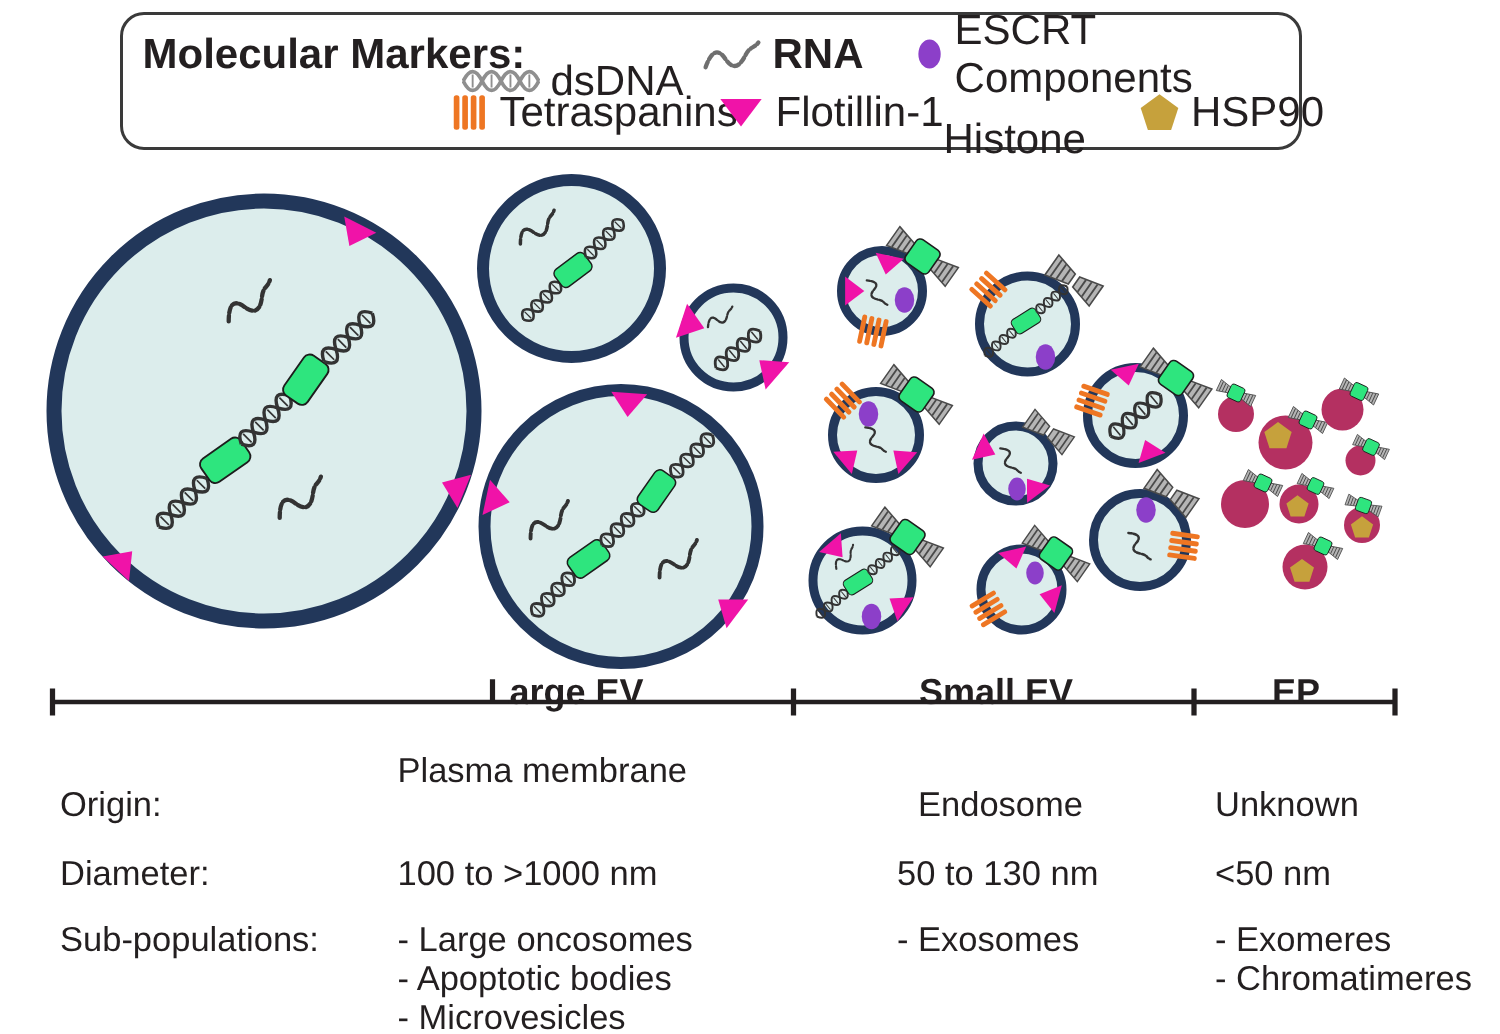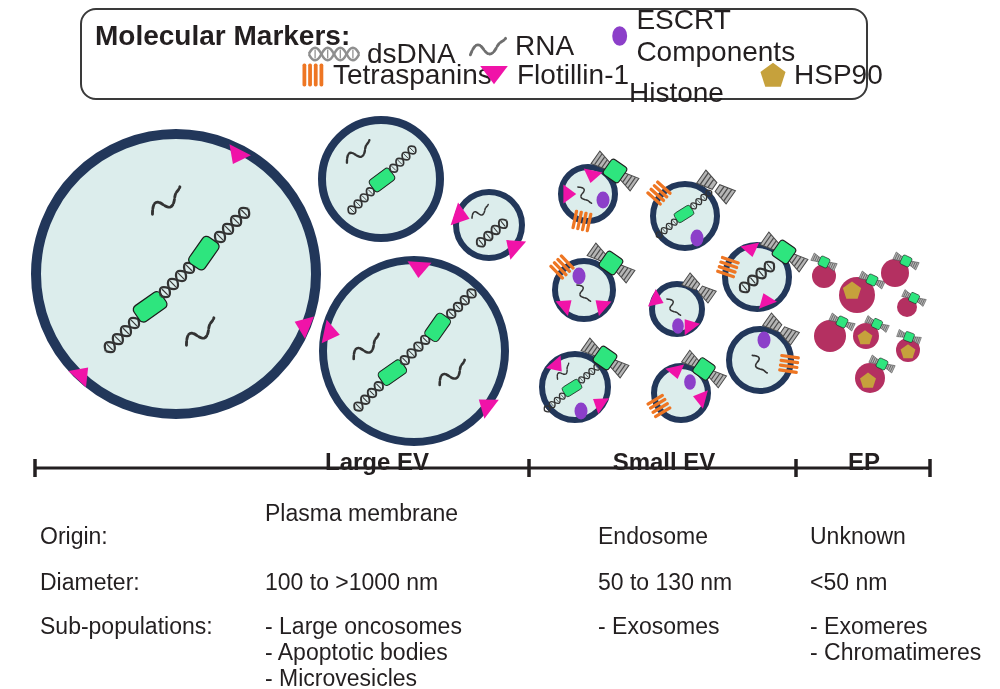--- a/index.html
+++ b/index.html
@@ -250,21 +250,21 @@
 
   <div class="legend-box">
     <div class="legend-item legend-title" style="left:13px;top:11px;">Molecular Markers:</div>
 
     <div class="legend-item" style="left:226px;top:29px;">
       <svg width="52" height="18" viewBox="-26 -9 52 18" class="dna-legend">
           <use href="#helix" transform="scale(1.05)"></use>
         </svg>
       <span>dsDNA</span>
     </div>
-    <div class="legend-item" style="left:386px;top:21px;">
+    <div class="legend-item" style="left:386px;top:11px;font-weight:bold;">
       <svg width="40" height="22" viewBox="-20 -11 40 22" style="color:#6f6f6f">
           <use href="#rna" transform="scale(1.1)"></use>
         </svg>
       <span>RNA</span>
     </div>
     <div class="legend-item" style="left:528px;top:11px;">
       <svg width="22" height="28" viewBox="-11 -14 22 28">
           <use href="#esc" transform="scale(1.3)"></use>
         </svg>
       <span>ESCRT Components</span>
@@ -295,21 +295,21 @@
       <span>HSP90</span>
     </div>
   </div>
 
   <div class="axlab" style="left:377px;">Large EV</div>
   <div class="axlab" style="left:664px;">Small EV</div>
   <div class="axlab" style="left:864px;">EP</div>
 
   <div class="rowlab" style="top:523px;">Origin:</div>
   <div class="cell" style="left:265px;top:500px;">Plasma membrane</div>
-  <div class="cell" style="left:598px;top:523px;">Endosome</div>
+  <div class="cell" style="left:612px;top:523px;">Endosome</div>
   <div class="cell" style="left:810px;top:523px;">Unknown</div>
 
   <div class="rowlab" style="top:569px;">Diameter:</div>
   <div class="cell" style="left:265px;top:569px;">100 to &gt;1000 nm</div>
   <div class="cell" style="left:598px;top:569px;">50 to 130 nm</div>
   <div class="cell" style="left:810px;top:569px;">&lt;50 nm</div>
 
   <div class="rowlab" style="top:613px;">Sub-populations:</div>
   <div class="cell" style="left:265px;top:613px;">
     <span>- Large oncosomes</span>

